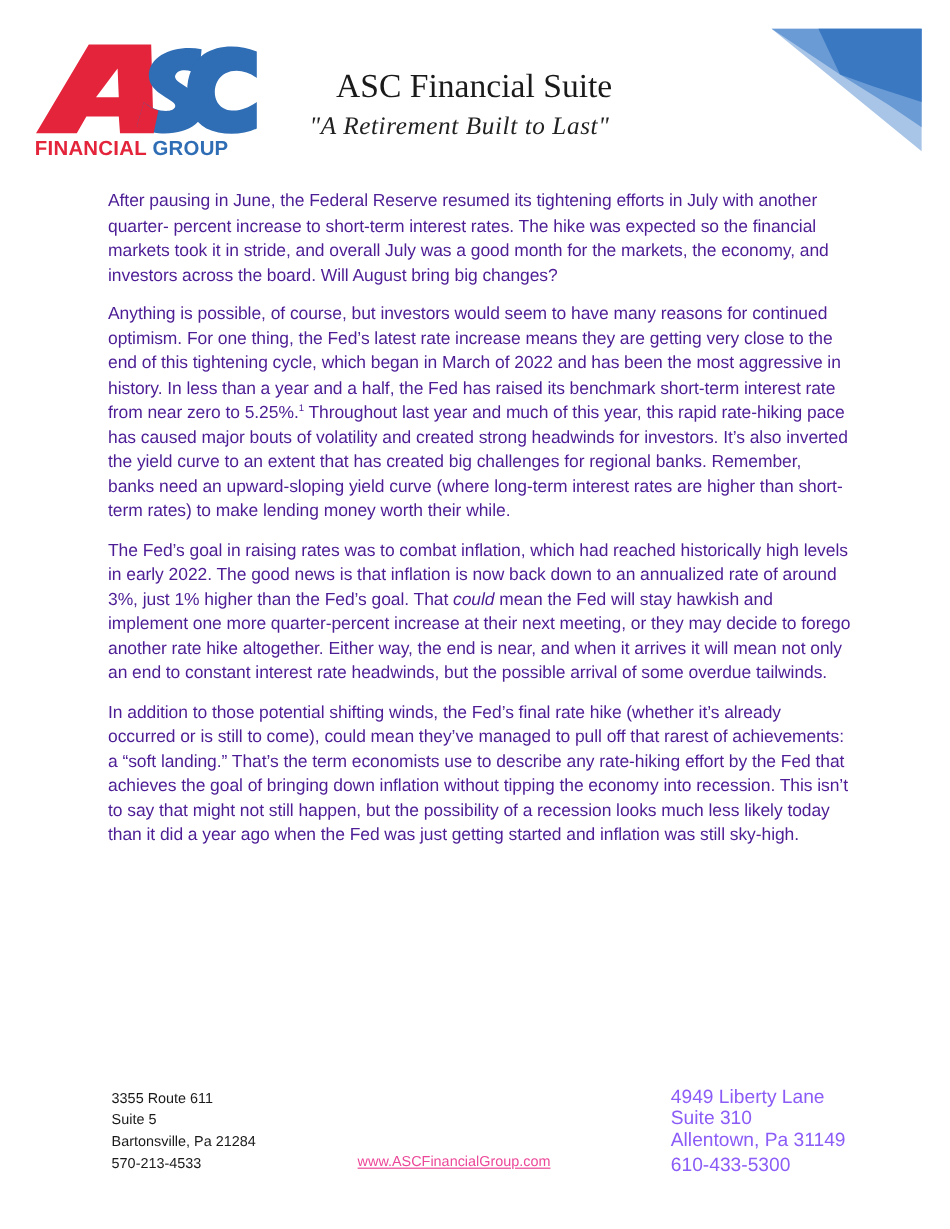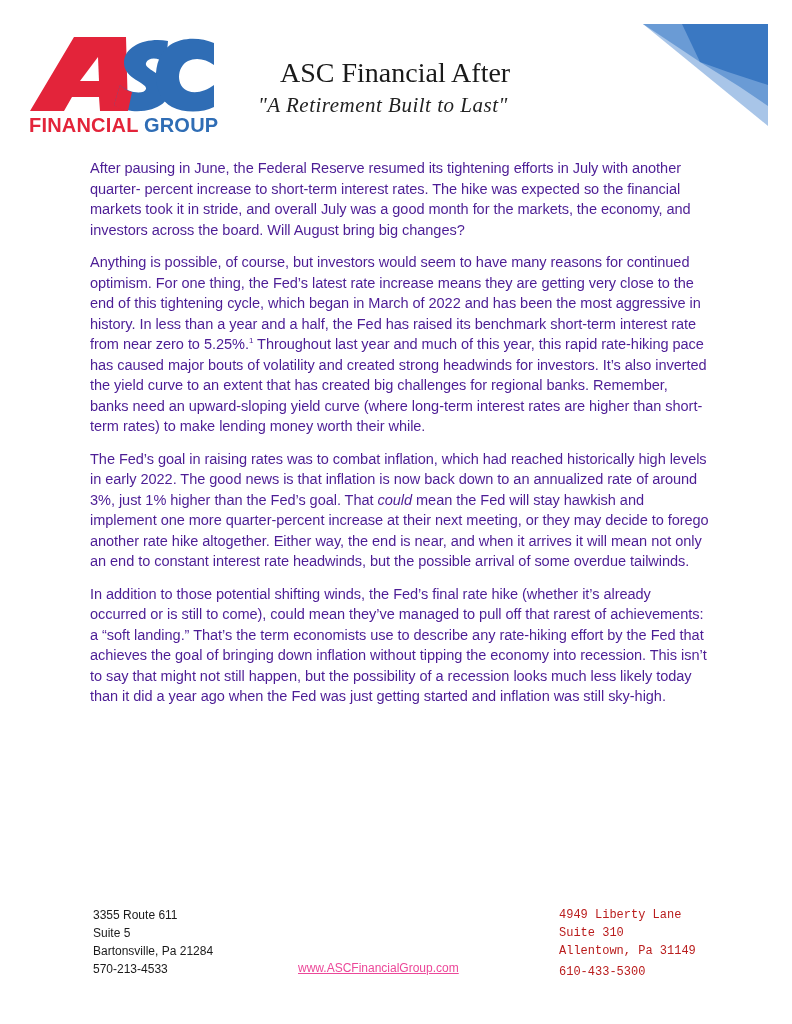--- a/index.html
+++ b/index.html
@@ -1,31 +1,31 @@
 <!DOCTYPE html>
 <html><head>
 <meta charset="utf-8">
 <style>
   html, body { margin: 0; padding: 0; background: #ffffff; }
   body { width: 792px; height: 1024px; position: relative; overflow: hidden; color: #1a1a1a; }
   .logo { position: absolute; left: 20px; top: 35px; width: 196px; height: 100px; }
   .logo-letters { position: absolute; left: 8px; top: 0; width: 188px; height: 78px; }
-  .logo-sub { position: absolute; left: 9px; top: 79px; font-family: "Liberation Sans", sans-serif; font-weight: bold; font-size: 20px; letter-spacing: 0.2px; white-space: nowrap; }
+  .logo-sub { position: absolute; left: 9px; top: 79px; font-family: "Liberation Sans", sans-serif; font-weight: bold; font-size: 17px; letter-spacing: 0.2px; white-space: nowrap; }
   .logo-sub .fin { color: #e3243a; }
   .logo-sub .grp { color: #2f6db5; }
   .brand-title { position: absolute; left: 280px; top: 57px; font-family: "Liberation Serif", serif; font-size: 28px; color: #1a1a1a; white-space: nowrap; }
   .brand-tagline { position: absolute; left: 258px; top: 93px; font-family: "Liberation Serif", serif; font-style: italic; font-size: 21px; color: #222; letter-spacing: 0.5px; white-space: nowrap; }
   .corner { position: absolute; left: 620px; top: 22px; width: 170px; height: 105px; }
   .content { position: absolute; left: 90px; top: 158px; width: 620px; }
   .heading { font-family: "Liberation Serif", serif; font-weight: bold; font-size: 16.3px; margin: 0 0 14px 0; white-space: nowrap; color: #1a1a1a; }
   .para { font-family: "Liberation Sans", sans-serif; font-size: 14.55px; line-height: 20.5px; margin: 0 0 12px 0; color: #4c1d95; letter-spacing: -0.05px; }
   .subheading { font-family: "Liberation Serif", serif; font-weight: bold; font-size: 13.5px; margin: 6px 0 14px 0; color: #1a1a1a; }
   sup { font-size: 8px; line-height: 0; vertical-align: super; }
   .footer-left { position: absolute; left: 93px; top: 906px; font-family: "Liberation Sans", sans-serif; font-size: 12px; line-height: 18px; color: #1a1a1a; }
-  .footer-right { position: absolute; left: 559px; top: 906px; font-family: Liberation Mono, monospace; font-size: 12px; line-height: 18px; color: #b91c1c; }
+  .footer-right { position: absolute; left: 559px; top: 906px; font-family: Liberation Sans, sans-serif; font-size: 16px; line-height: 18px; color: #8b5cf6; }
   .footer-right .phone { margin-top: 3px; }
   .footer-link { position: absolute; left: 298px; top: 961px; font-family: "Liberation Sans", sans-serif; font-size: 12px; color: #ec4899; text-decoration: underline; }
   .footer-left div, .footer-right div { white-space: nowrap; }
 </style>
 </head>
 <body>
 
 <div class="logo">
   <svg class="logo-letters" viewBox="0 0 188 78">
 
@@ -36,21 +36,21 @@
     <path d="M86,70 L92,50 C96,54 100,56 104,57 L100,76 C94,75 90,73 86,70 Z" fill="#e3243a"></path>
 
     <path d="M186,8 L186,30 C178,24 168,22 160,26 C148,32 148,52 160,56 C168,59 178,56 186,50 L186,72 C174,78 156,78 144,72 C124,62 122,24 142,10 C154,2 172,2 186,8 Z" fill="#2f6db5"></path>
   </svg>
   <div class="logo-sub">
     <span class="fin">FINANCIAL</span>
     <span class="grp">GROUP</span>
   </div>
 </div>
 
-<div class="brand-title">ASC Financial After</div>
+<div class="brand-title">ASC Financial Suite</div>
 <div class="brand-tagline">"A Retirement Built to Last"</div>
 
 <svg class="corner" viewBox="0 0 170 105">
   <polygon points="23,2 148,2 148,104" fill="#a8c5e8"></polygon>
   <polygon points="23,2 148,2 148,84 120,65 80,40" fill="#6a9bd5"></polygon>
   <polygon points="62,2 148,2 148,63 108,50 80,40" fill="#3a78c2"></polygon>
 </svg>
 
 <div class="content">
   <p class="para">After pausing in June, the Federal Reserve resumed its tightening efforts in July with another quarter- percent increase to short-term interest rates. The hike was expected so the financial markets took it in stride, and overall July was a good month for the markets, the economy, and investors across the board. Will August bring big changes?</p>

